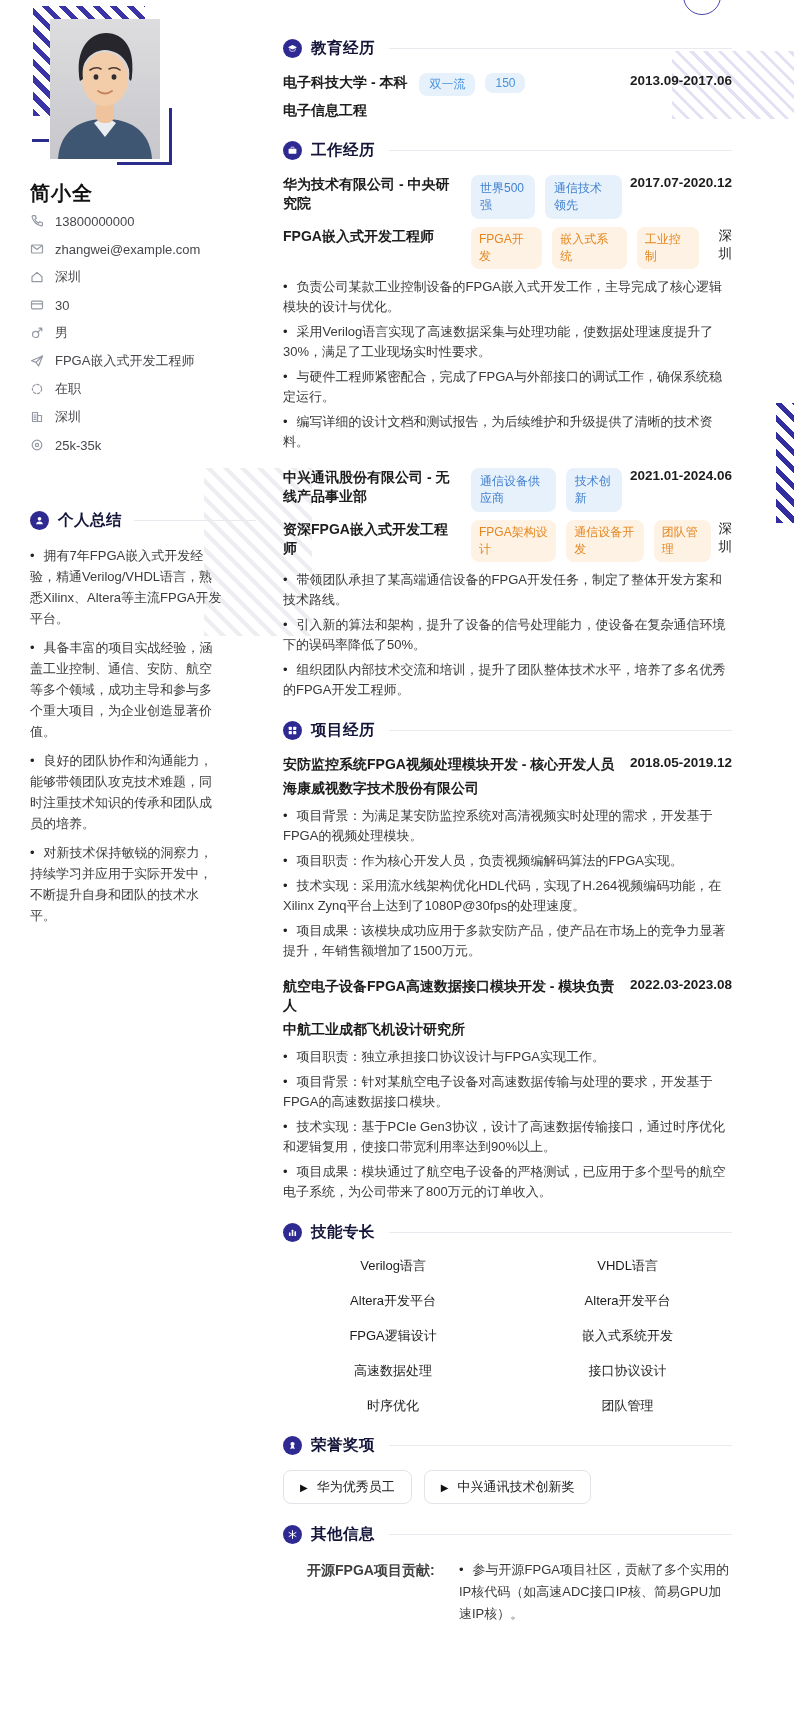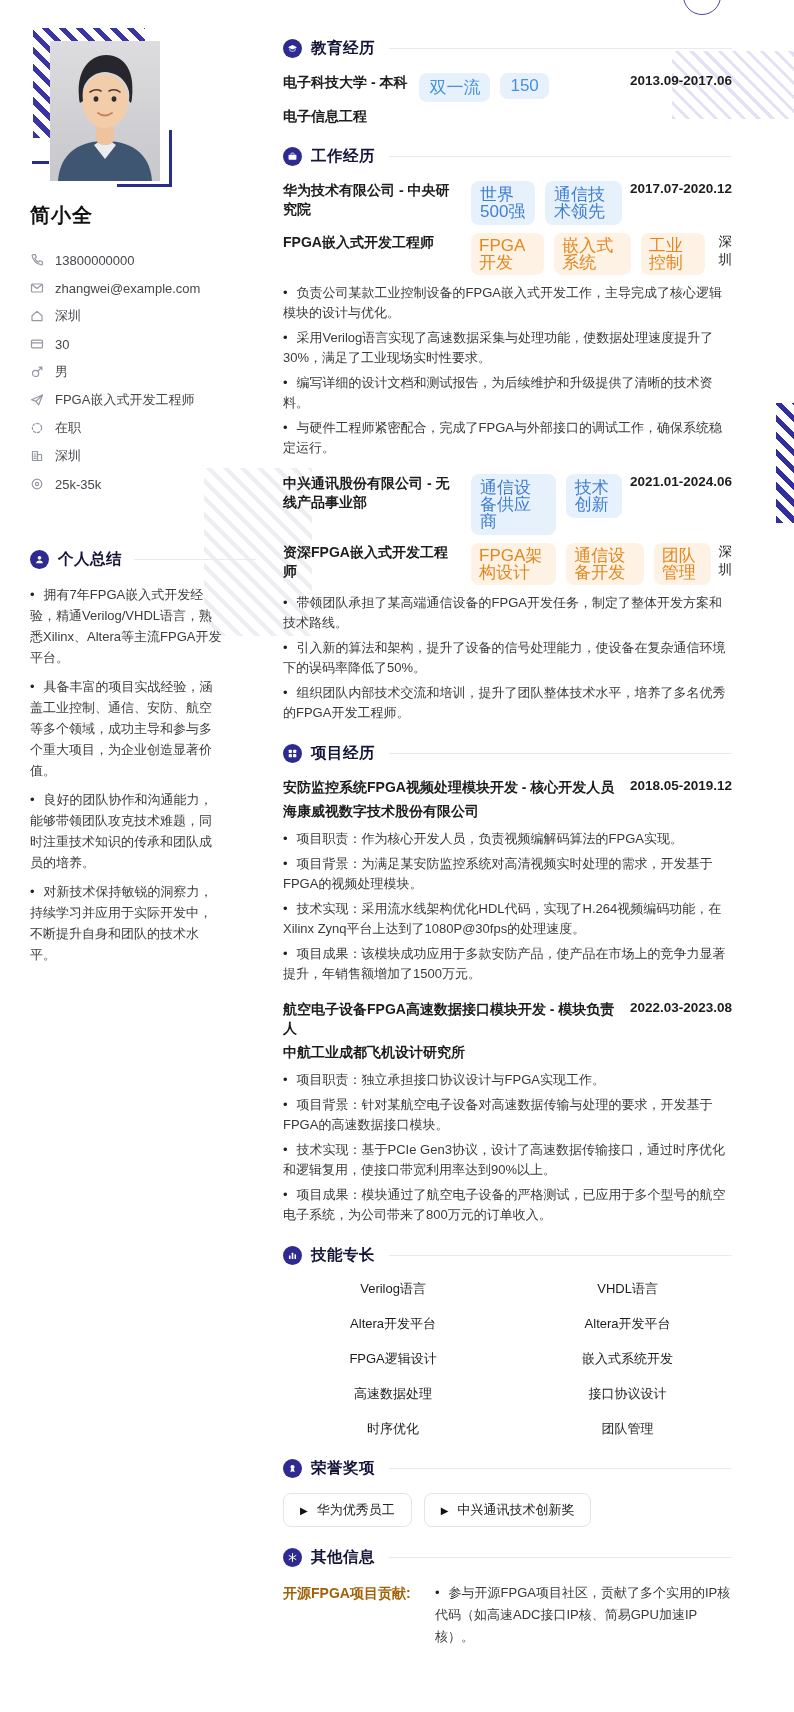--- a/index.html
+++ b/index.html
@@ -10,31 +10,31 @@
   .deco{position:absolute;z-index:0;}
   .top-circle{left:683px;top:-23px;width:36px;height:36px;border:1.5px solid #4a44b0;border-radius:50%;background:#fff;}
   .hatch-light-tr{left:672px;top:51px;width:122px;height:68px;
     background:repeating-linear-gradient(45deg,#e3e1f3 0 3px,transparent 3px 10px);}
   .hatch-gray-mid{left:204px;top:468px;width:108px;height:168px;
     background:repeating-linear-gradient(45deg,#ededf2 0 4px,transparent 4px 12px);}
   .hatch-band-right{left:776px;top:403px;width:18px;height:120px;
     background:repeating-linear-gradient(45deg,#332e9f 0 5px,transparent 5px 12px);}
 
   
-  .sidebar{position:absolute;left:30px;top:28px;width:226px;z-index:2;}
+  .sidebar{position:absolute;left:30px;top:6px;width:226px;z-index:2;}
   .photo-wrap{position:relative;height:158px;}
   .photo-hatch{position:absolute;left:3px;top:0;width:112px;height:110px;
     background:repeating-linear-gradient(45deg,#3b34a6 0 5px,transparent 5px 12px);}
   .photo{position:absolute;left:20px;top:13px;width:110px;height:140px;overflow:hidden;}
   .photo svg{display:block;}
   .photo-bracket{position:absolute;left:87px;top:102px;width:52px;height:54px;
     border-right:3px solid #2c2c8e;border-bottom:3px solid #2c2c8e;}
   .photo-dash{position:absolute;left:2px;top:133px;width:17px;height:3px;background:#2c2c8e;}
   .name{font-size:20px;font-weight:bold;color:#121212;margin:16px 0 0;letter-spacing:1px;}
-  .contacts{margin-top:17px;}
+  .contacts{}
   .contact-row{display:flex;align-items:center;height:28px;}
   .cicon{width:15px;height:14px;margin-right:10px;flex:none;display:inline-flex;align-items:center;}
   .cicon svg{width:14px;height:14px;}
   .ctext{font-size:13px;color:#46464c;}
   .side-section{margin-top:51px;}
   .side-head{display:flex;align-items:center;}
   .side-line{flex:1;height:1px;background:#e9e9f0;margin-left:12px;}
   .side-summary{width:192px;margin:14px 0 0;padding:0;list-style:none;}
   .side-summary li{font-size:13px;line-height:21px;color:#3c3c3c;margin-bottom:8px;}
 
@@ -48,21 +48,21 @@
   .sec-title{font-size:15.5px;font-weight:bold;color:#15153a;letter-spacing:.5px;}
   .sec-line{flex:1;height:1px;background:#e9e9f0;margin-left:14px;}
 
   .row{display:flex;align-items:flex-start;}
   .etitle{font-weight:bold;font-size:14px;color:#1d1d1d;line-height:19px;}
   .w176{width:176px;flex:none;}
   .tags{display:flex;gap:10px;margin-left:12px;align-items:flex-start;}
   .date{margin-left:auto;font-weight:bold;font-size:13.5px;color:#1d1d1d;white-space:nowrap;padding-left:8px;}
   .loc{margin-left:auto;font-size:13.5px;color:#1d1d1d;padding-left:6px;text-align:right;line-height:18px;}
   .loc-stack{width:15px;flex:none;}
-  .tag{border-radius:8px;font-size:17px;display:inline-block;}
+  .tag{border-radius:8px;font-size:12px;display:inline-block;}
   .tag.blue{background:#e7f1fb;color:#4792dd;padding:3px 10px;white-space:nowrap;}
   .tag.box{background:#e7f1fb;color:#4080d0;padding:5px 9px;line-height:17px;}
   .tag.orange{background:#fdf2e4;color:#e5861f;padding:4px 8px;line-height:17px;}
   .tags-j1 .tag:nth-child(1){max-width:70px;}
   .tags-j1 .tag:nth-child(2){max-width:86px;}
   .tags-j2 .tag:nth-child(1){max-width:82px;}
   .tags-j2 .tag:nth-child(2){max-width:66px;}
   .tags-o .tag{max-width:86px;}
   .tags-j2o .tag:nth-child(3){max-width:56px;}
   .subtitle{font-weight:bold;font-size:14px;color:#1d1d1d;margin-top:6px;}
@@ -82,21 +82,21 @@
     clip-path:polygon(0 0,100% 0,calc(100% - 7px) 100%,0 100%);}
 
   
   .chips{display:flex;gap:12px;}
   .chip{display:inline-flex;align-items:center;height:32px;padding:0 16px;border:1px solid #e3e3e9;
     border-radius:8px;font-size:13px;color:#222;background:#fff;}
   .tri{font-size:10px;color:#111;margin-right:9px;}
 
   
   .other-flex{display:flex;align-items:flex-start;}
-  .other-label{font-weight:bold;font-size:14px;color:#a16207;width:152px;flex:none;line-height:22px;}
+  .other-label{font-weight:bold;font-size:14px;color:#404040;width:152px;flex:none;line-height:22px;margin-left:24px;}
   .other-flex .bullets{flex:1;margin-top:0;}
   .other-flex .bullets li{line-height:22px;}
 </style>
 </head>
 <body>
 
 <div class="page">
 
   <div class="deco top-circle"></div>
   <div class="deco hatch-light-tr"></div>
@@ -288,22 +288,22 @@
           <span class="tags tags-o">
               <span class="tag orange">FPGA开发</span>
               <span class="tag orange">嵌入式系统</span>
               <span class="tag orange">工业控制</span>
             </span>
           <span class="loc">深圳</span>
         </div>
         <ul class="bullets">
             <li><span class="dot">•</span>负责公司某款工业控制设备的FPGA嵌入式开发工作，主导完成了核心逻辑模块的设计与优化。</li>
             <li><span class="dot">•</span>采用Verilog语言实现了高速数据采集与处理功能，使数据处理速度提升了30%，满足了工业现场实时性要求。</li>
+            <li><span class="dot">•</span>与硬件工程师紧密配合，完成了FPGA与外部接口的调试工作，确保系统稳定运行。</li>
             <li><span class="dot">•</span>编写详细的设计文档和测试报告，为后续维护和升级提供了清晰的技术资料。</li>
-            <li><span class="dot">•</span>与硬件工程师紧密配合，完成了FPGA与外部接口的调试工作，确保系统稳定运行。</li>
           </ul>
       </div>
 
       <div class="entry">
         <div class="row mb8">
           <span class="etitle w176">中兴通讯股份有限公司 - 无线产品事业部</span>
           <span class="tags tags-j2">
               <span class="tag box">通信设备供应商</span>
               <span class="tag box">技术创新</span>
             </span>
@@ -340,22 +340,22 @@
         <span class="sec-line"></span>
       </div>
 
       <div class="entry">
         <div class="row">
           <span class="etitle">安防监控系统FPGA视频处理模块开发 - 核心开发人员</span>
           <span class="date">2018.05-2019.12</span>
         </div>
         <div class="subtitle">海康威视数字技术股份有限公司</div>
         <ul class="bullets">
+            <li><span class="dot">•</span>项目背景：为满足某安防监控系统对高清视频实时处理的需求，开发基于FPGA的视频处理模块。</li>
             <li><span class="dot">•</span>项目职责：作为核心开发人员，负责视频编解码算法的FPGA实现。</li>
-            <li><span class="dot">•</span>项目背景：为满足某安防监控系统对高清视频实时处理的需求，开发基于FPGA的视频处理模块。</li>
             <li><span class="dot">•</span>技术实现：采用流水线架构优化HDL代码，实现了H.264视频编码功能，在Xilinx Zynq平台上达到了1080P@30fps的处理速度。</li>
             <li><span class="dot">•</span>项目成果：该模块成功应用于多款安防产品，使产品在市场上的竞争力显著提升，年销售额增加了1500万元。</li>
           </ul>
       </div>
 
       <div class="entry">
         <div class="row">
           <span class="etitle">航空电子设备FPGA高速数据接口模块开发 - 模块负责人</span>
           <span class="date">2022.03-2023.08</span>
         </div>

